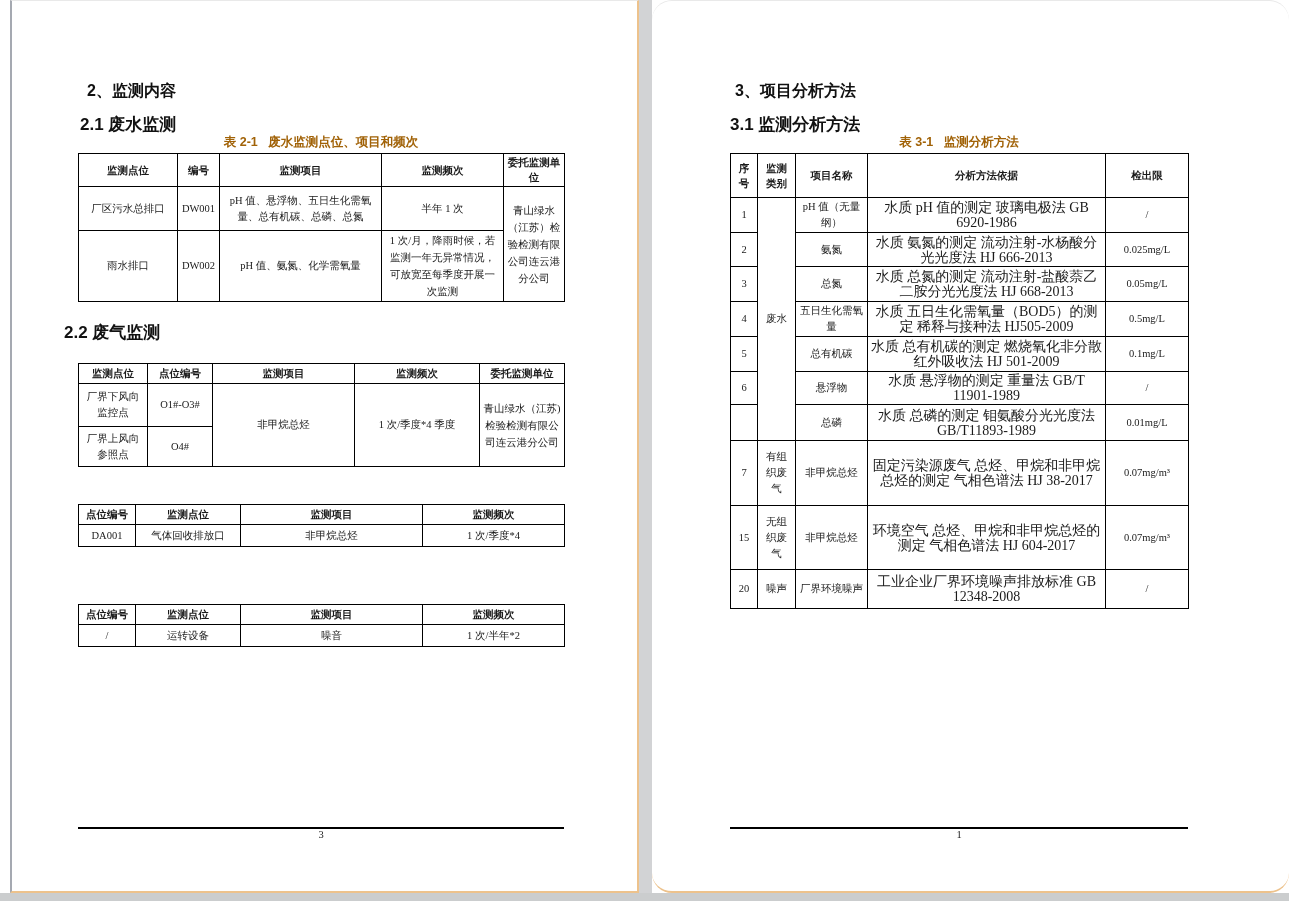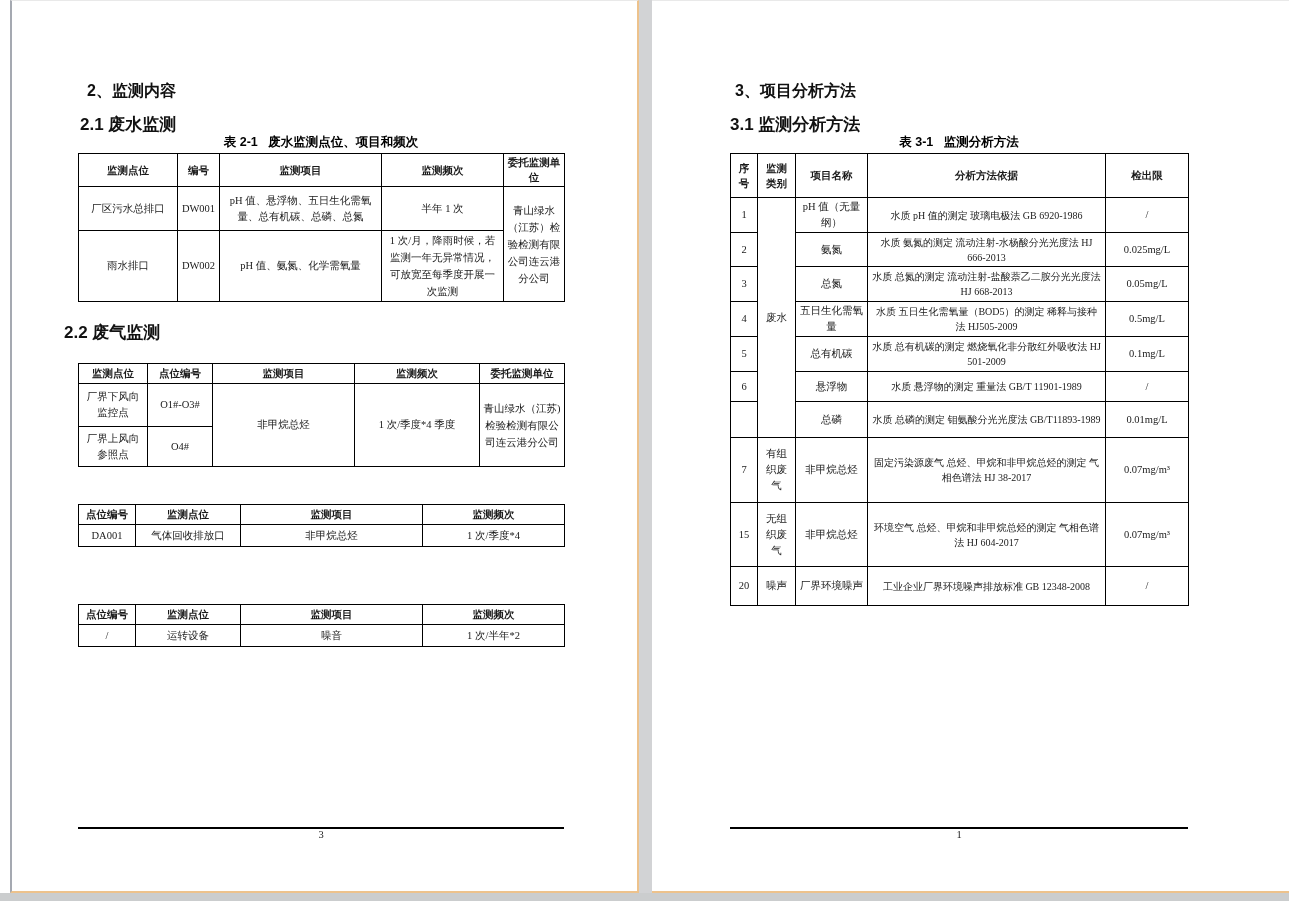--- a/index.html
+++ b/index.html
@@ -20,49 +20,50 @@
     left:10px; width:629px;
     border-left:2px solid #a5a9b1;
     border-right:2px solid #edc28c;
     border-bottom:2px solid #edc28c;
     border-top:1px solid #e9e9e9;
   }
   .page-right {
     left:652px; width:637px;
     border-bottom:2px solid #edc28c;
     border-top:1px solid #e9e9e9;
+    border-radius:20px;
   }
   .abs { position:absolute; }
 
   .h1 {
     font-family:"Liberation Sans", sans-serif;
     font-size:16px; font-weight:bold; color:#111;
   }
   .h2 {
     font-family:"Liberation Sans", sans-serif;
     font-size:17px; font-weight:bold; color:#111;
   }
   .caption {
     font-family:"Liberation Sans", sans-serif;
-    font-size:12.5px; font-weight:bold; color:#000000;
+    font-size:12.5px; font-weight:bold; color:#a16207;
     text-align:center; white-space:pre-wrap;
   }
 
   table.doc {
     border-collapse:collapse; table-layout:fixed;
     font-size:10.5px; line-height:16px;
   }
   table.doc td, table.doc th {
     border:1px solid #000;
     text-align:center; vertical-align:middle;
     padding:1px 3px;
     overflow:hidden;
   }
   table.doc th { font-weight:bold; line-height:15px; }
-  td.method { font-size:10px; line-height:15px; padding:1px 2px; }
+  td.method { font-size:14px; line-height:15px; padding:1px 2px; }
   td.small-lh { line-height:17px; }
 
   .footer-line { border-top:2px solid #000; height:0; }
   .pageno {
     font-size:10.5px; text-align:center;
   }
 </style>
 </head>
 <body>
 

